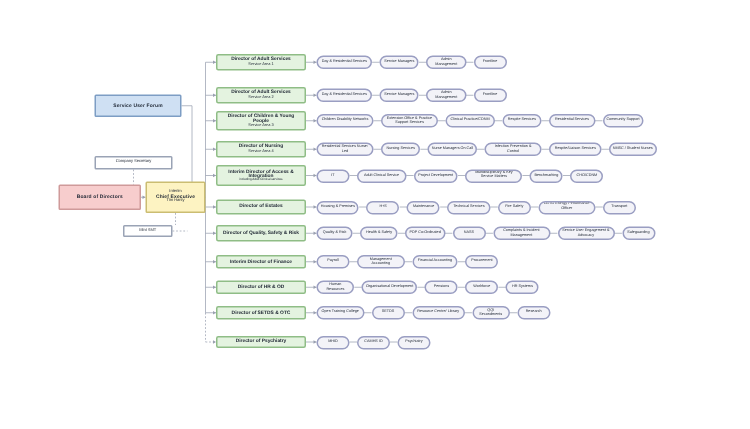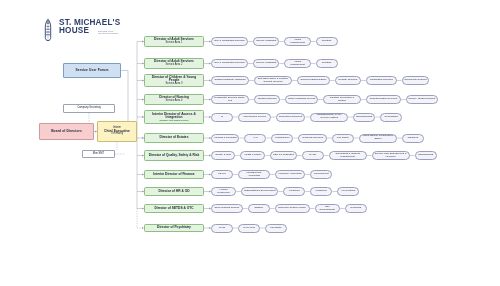--- a/index.html
+++ b/index.html
@@ -163,36 +163,20 @@
       <path d="M339.8 208.5 L344.8 208.5" stroke="#9aa0b0" stroke-width="0.5" fill="none"></path>
       <path d="M137 228 L144 228" stroke="#9aa0b0" stroke-width="0.5" fill="none" stroke-dasharray="1.2 1.2"></path>
       <path d="M142 226.9 L144 228 L142 229.1 Z" fill="#9aa0b0"></path>
       <path d="M137 208.5 L137 228" stroke="#9aa0b0" stroke-width="0.5" fill="none" stroke-dasharray="1.2 1.2"></path>
       <path d="M204 228 L211 228" stroke="#9aa0b0" stroke-width="0.5" fill="none"></path>
       <path d="M209 226.9 L211 228 L209 229.1 Z" fill="#9aa0b0"></path>
       <path d="M233 228 L238 228" stroke="#9aa0b0" stroke-width="0.5" fill="none"></path>
       <path d="M260 228 L265 228" stroke="#9aa0b0" stroke-width="0.5" fill="none"></path>
     </svg>
 
-  <div class="logo">
-    <svg class="logo-mark" viewBox="0 0 16 24">
-      <path d="M8 1.2 C6.2 3.6 5.3 6.2 5.3 9.2 L5.3 19.5 C5.3 21.4 6.4 22.6 8 22.6 C9.6 22.6 10.7 21.4 10.7 19.5 L10.7 9.2 C10.7 6.2 9.8 3.6 8 1.2 Z" fill="none" stroke="#2d3e6b" stroke-width="0.9"></path>
-      <path d="M6.6 8.4 L9.4 8.4 M6.2 11.2 L9.8 11.2 M6.0 14.0 L10.0 14.0 M6.0 16.8 L10.0 16.8" stroke="#2d3e6b" stroke-width="0.7"></path>
-      <path d="M8 1.2 L8 22.6" stroke="#2d3e6b" stroke-width="0.5" opacity="0.5"></path>
-      <circle cx="8" cy="4.6" r="1.0" fill="none" stroke="#2d3e6b" stroke-width="0.7"></circle>
-    </svg>
-    <div class="logo-text">
-      <div class="logo-l1">ST. MICHAEL'S</div>
-      <div class="logo-l2">HOUSE</div>
-    </div>
-    <div class="logo-tagwrap">
-      <div class="logo-tag">Supporting people</div>
-      <div class="logo-tag">with intellectual disability</div>
-    </div>
-  </div>
 
   <div class="node rect forum" style="left:63px;top:63px;width:58px;height:15px;">
     <div class="t1">Service User Forum</div>
   </div>
 
   <div class="node rect coSec" style="left:63px;top:104px;width:52px;height:9px;">
     <div class="t2">Company Secretary</div>
   </div>
 
   <div class="node rect board" style="left:39px;top:123px;width:55px;height:17px;">

